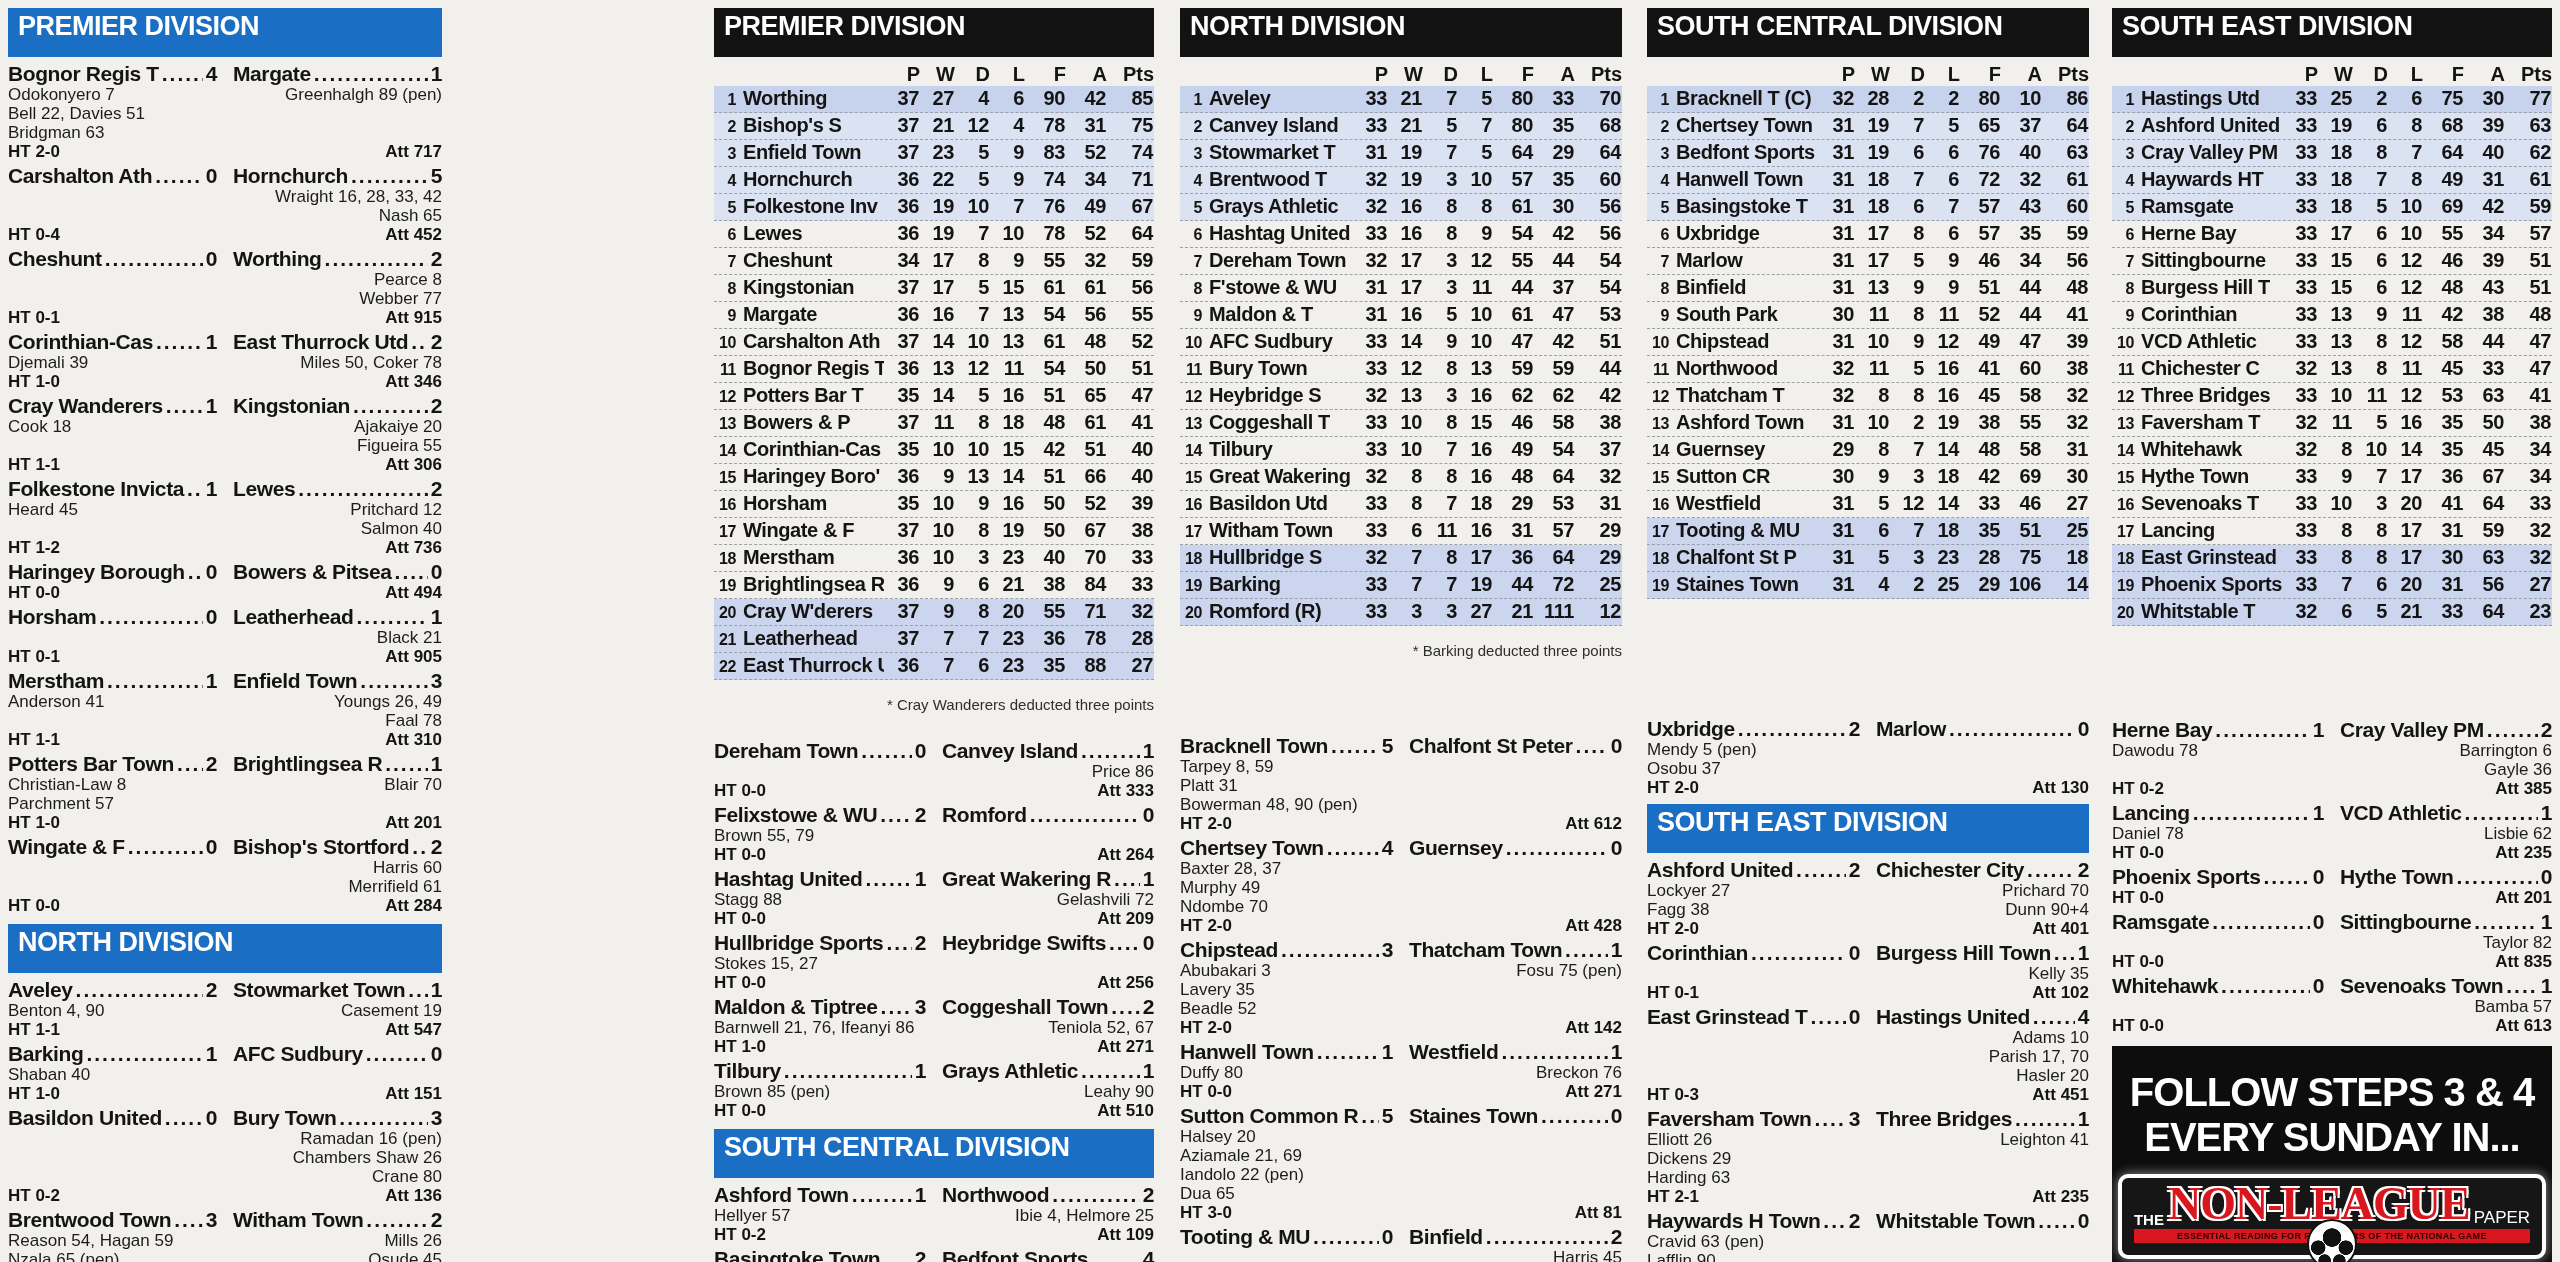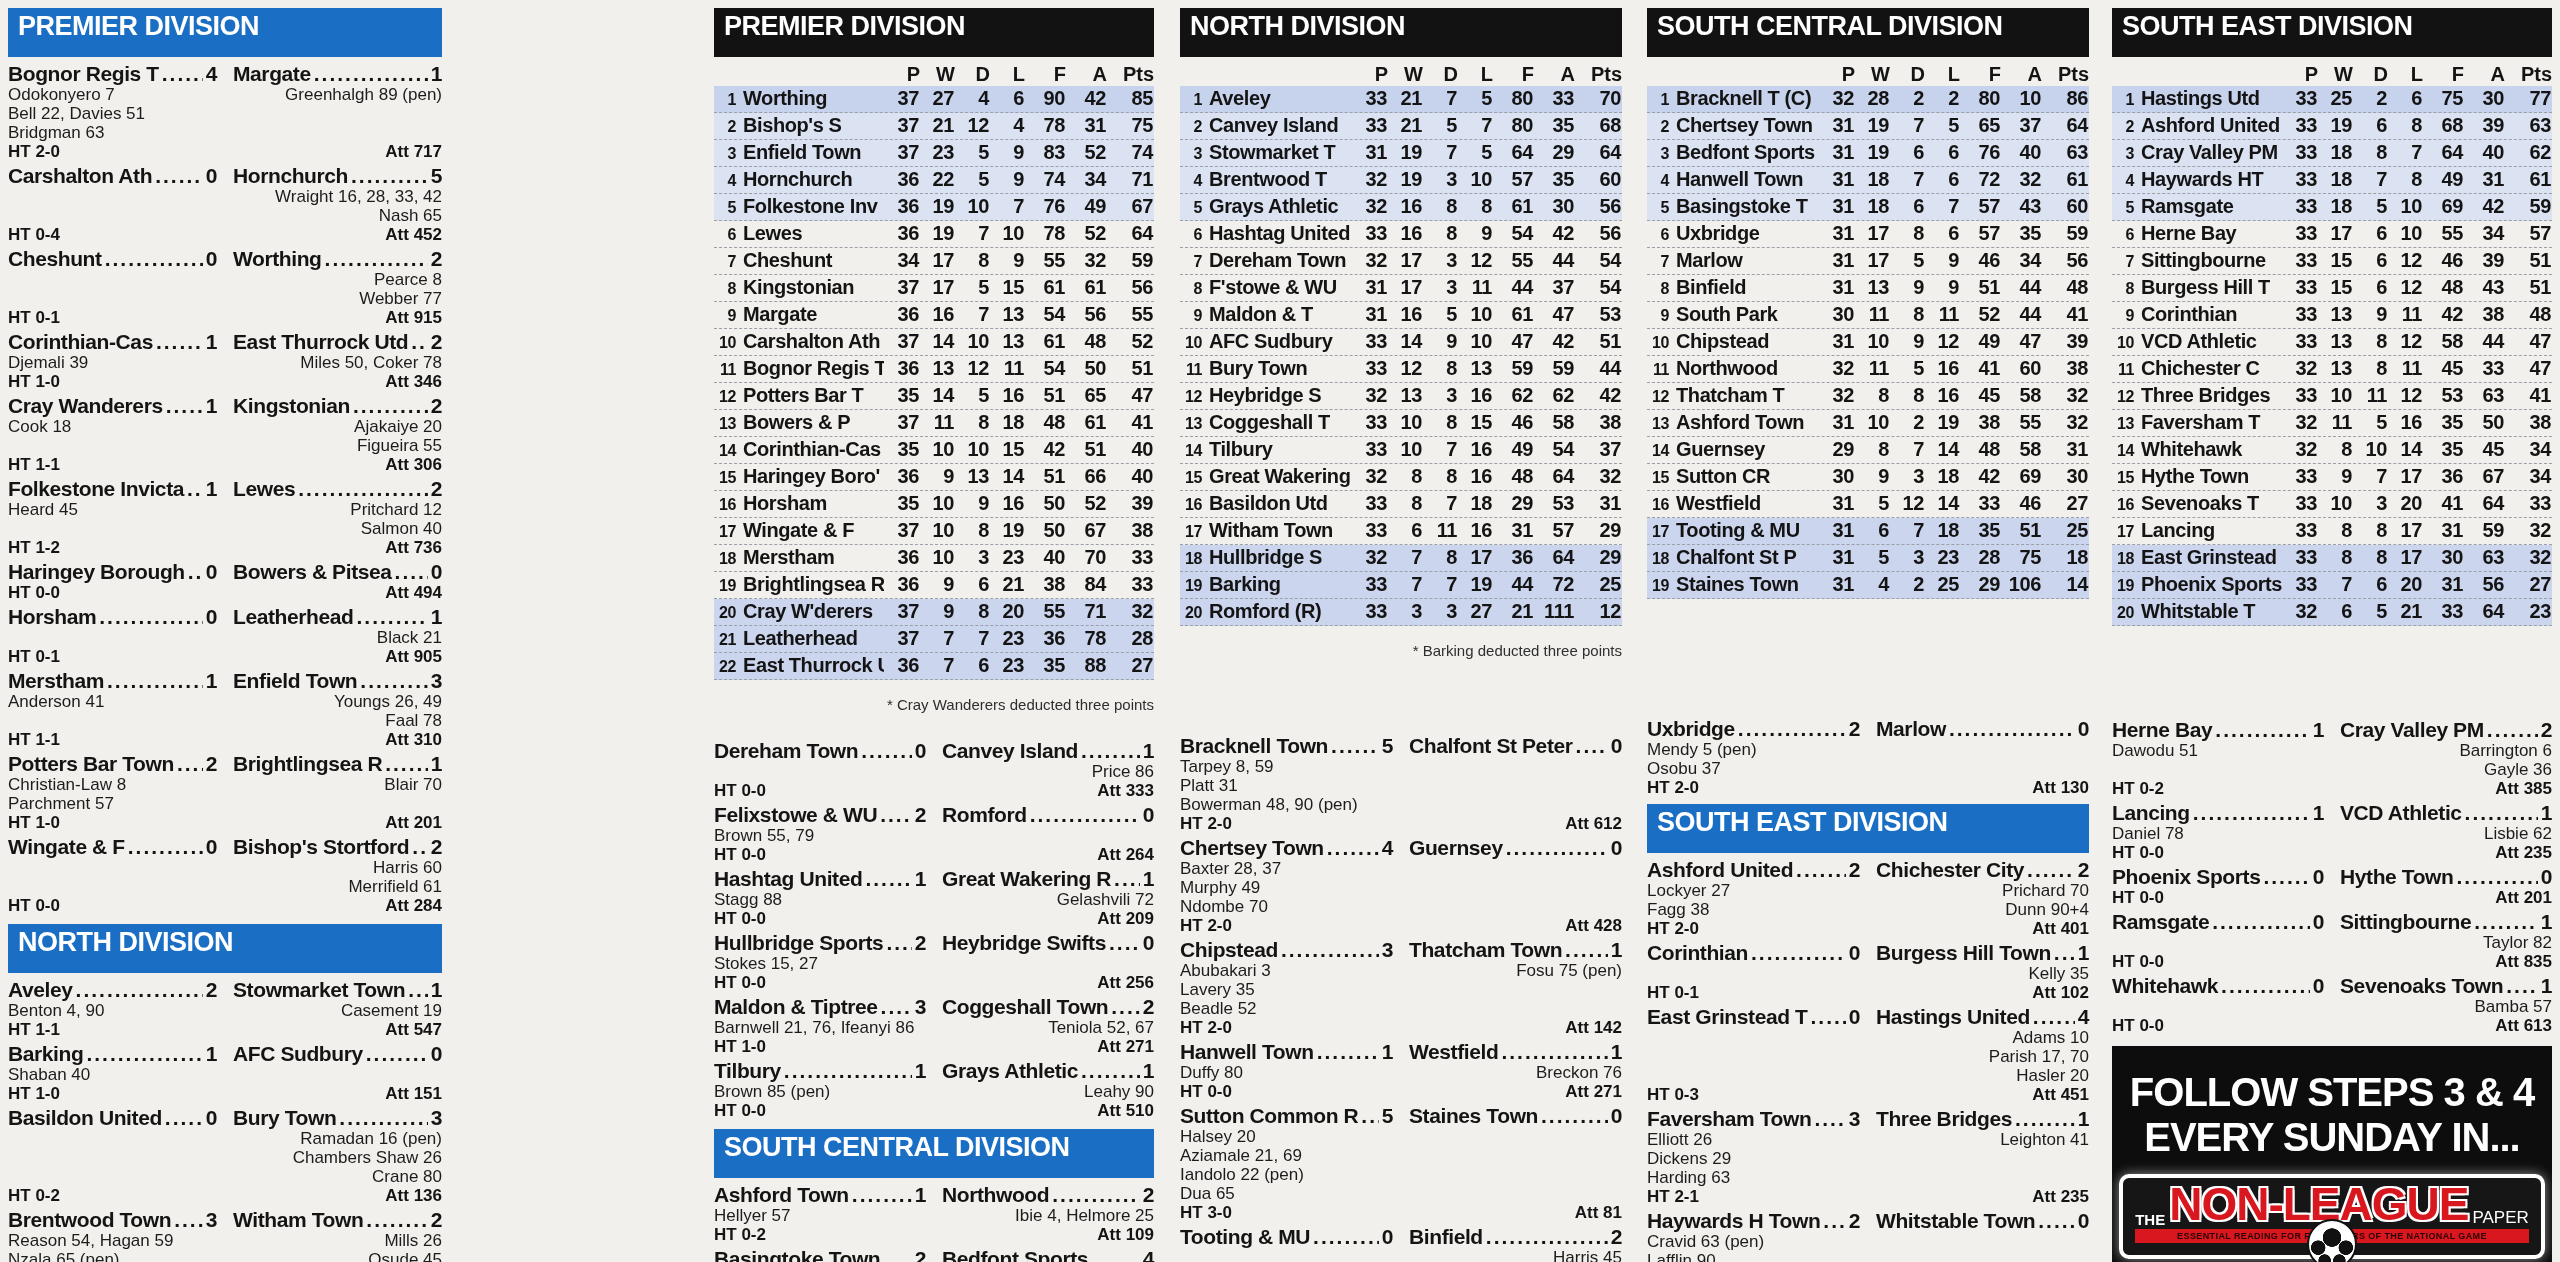--- a/index.html
+++ b/index.html
@@ -38,21 +38,21 @@
   .footnote{text-align:right;font-size:15px;line-height:18px;color:#2e2e2e;padding-top:16px;}
   
   .ad{margin-top:10px;background:#0d0d0d;height:244px;display:flex;flex-direction:column;
       align-items:center;justify-content:flex-start;padding-top:24px;box-sizing:border-box;}
   .ad-line{color:#fff;font-weight:bold;font-size:40px;line-height:45px;letter-spacing:-1px;}
   .nlp{position:relative;margin-top:14px;background:#161616;border:4px solid #fff;border-radius:10px;
        padding:2px 12px 12px;box-shadow:0 0 12px rgba(255,255,255,.55);}
   .nlp-top{display:flex;align-items:flex-end;gap:4px;}
   .nlp-the{color:#fff;font-size:15px;font-weight:bold;}
   .nlp-main{color:#d8171f;font-size:46px;line-height:48px;font-weight:bold;letter-spacing:-1px;
-            text-shadow:2px 2px 0 #fff,-2px -2px 0 #fff,2px -2px 0 #fff,-2px 2px 0 #fff;}
+            text-shadow:2px 2px 0 #fff,-2px -2px 0 #fff,2px -2px 0 #fff,-2px 2px 0 #fff;font-family:Liberation Serif, serif;}
   .nlp-paper{color:#fff;font-size:17px;font-weight:normal;}
   .nlp-bar{background:#d8171f;height:14px;margin-top:1px;display:flex;align-items:center;justify-content:center;}
   .nlp-tag{color:#2b0000;font-size:9px;font-weight:bold;letter-spacing:.4px;white-space:nowrap;}
   .nlp-ball{position:absolute;left:50%;bottom:-14px;transform:translateX(-50%);
             width:46px;height:46px;border-radius:50%;border:2px solid #111;
             background:
               radial-gradient(circle at 50% 36%, #111 0 9px, transparent 9.5px),
               radial-gradient(circle at 20% 58%, #111 0 7px, transparent 7.5px),
               radial-gradient(circle at 80% 58%, #111 0 7px, transparent 7.5px),
               radial-gradient(circle at 34% 86%, #111 0 6px, transparent 6.5px),
@@ -1944,21 +1944,21 @@
             <span class="t-score">1</span>
           </div>
           <div class="side">
             <span class="t-name">Cray Valley PM</span>
             <span class="leader"></span>
             <span class="t-score">2</span>
           </div>
         </div>
         <div class="sc-line">
           <div class="sc-home">
-            <div>Dawodu 51</div>
+            <div>Dawodu 78</div>
           </div>
           <div class="sc-away">
             <div>Barrington 6</div>
             <div>Gayle 36</div>
           </div>
         </div>
         <div class="ht-line">
           <span>HT 0-2</span>
           <span>Att 385</span>
         </div>

